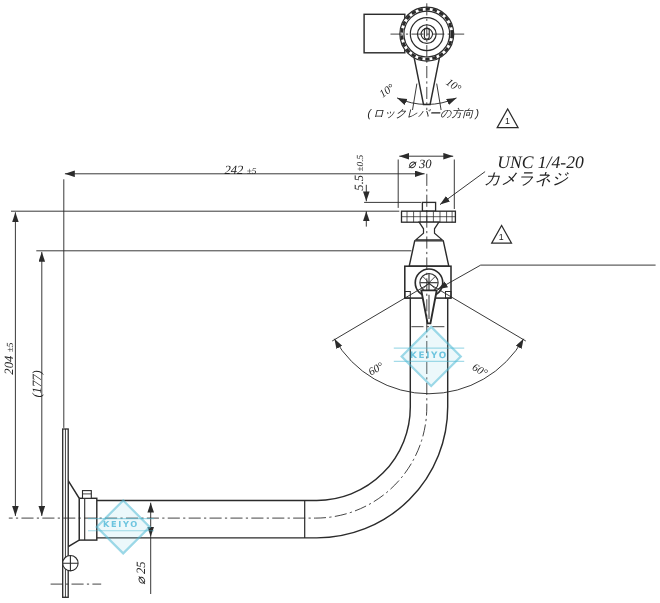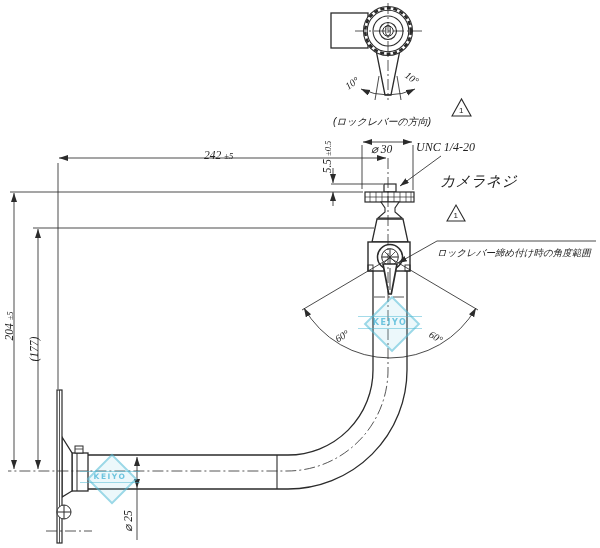--- a/index.html
+++ b/index.html
@@ -1,21 +1,21 @@
 <!DOCTYPE html>
 <html><head>
 <meta charset="utf-8">
 <style>
   html,body{margin:0;padding:0;background:#fff;}
   #stage{position:relative;width:600px;height:548px;background:#fff;overflow:hidden;
          font-family:"Liberation Serif",serif;}
   svg{position:absolute;left:0;top:0;}
   .label{position:absolute;color:#222;font-style:italic;white-space:nowrap;
          font-family:"Liberation Serif",serif;}
-  .jp{font-family:Liberation Sans, sans-serif;font-style:italic;margin-top:19px;}
+  .jp{font-family:Liberation Mono, monospace;font-style:italic;}
   .pin{position:absolute;width:0;height:0;}
   .pin>.lbl{position:absolute;transform:translate(-50%,-50%) rotate(var(--r,0deg));
             white-space:nowrap;color:#222;font-style:italic;
             font-family:"Liberation Serif",serif;display:flex;align-items:baseline;}
   .v{font-size:11.5px;}
   .t{font-size:8.5px;margin-left:3px;}
   .ang{font-size:10px;}
   .warn{position:absolute;color:#222;font-family:"Liberation Sans",sans-serif;
         font-style:normal;font-size:8px;}
   
@@ -207,24 +207,23 @@
         <span class="t">±0.5</span>
       </span>
 </div>
 <div class="label" style="left:371px;top:142px;font-size:11.5px">⌀ 30</div>
 <div class="pin" style="left:128px;top:521px;--r:-90deg">
   <span class="lbl">
         <span class="v">⌀ 25</span>
       </span>
 </div>
 
-<div class="label" style="left:416px;top:140px;font-size:12px">UNC 1/4-20</div>
+<div class="label" style="left:452px;top:140px;font-size:16px">UNC 1/4-20</div>
 <div class="label jp" style="left:440px;top:153px;font-size:15px">カメラネジ</div>
 
-<div class="label jp" style="left:437px;top:228px;font-size:9.5px">ロックレバー締め付け時の角度範囲</div>
 <div class="warn" style="left:453.5px;top:211px">1</div>
 
 <div class="pin" style="left:342px;top:336px;--r:-30deg">
   <span class="lbl ang">60°</span>
     </div>
 <div class="pin" style="left:436px;top:337px;--r:30deg">
   <span class="lbl ang">60°</span>
     </div>
 
 </div>

